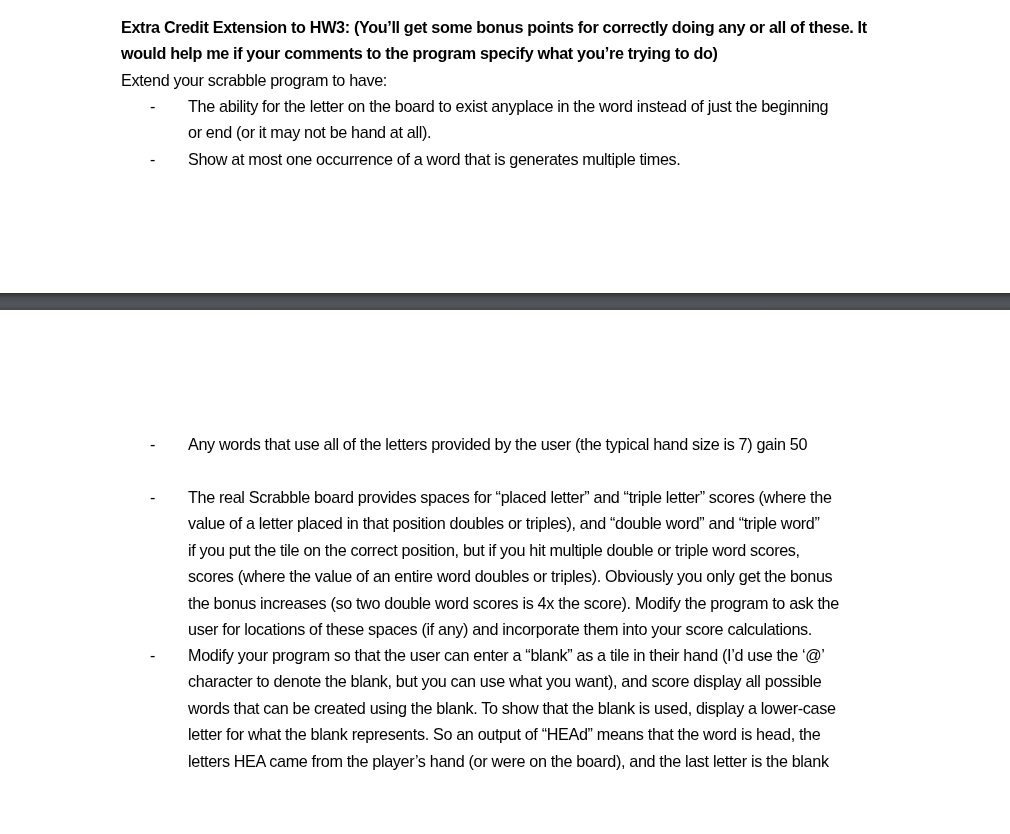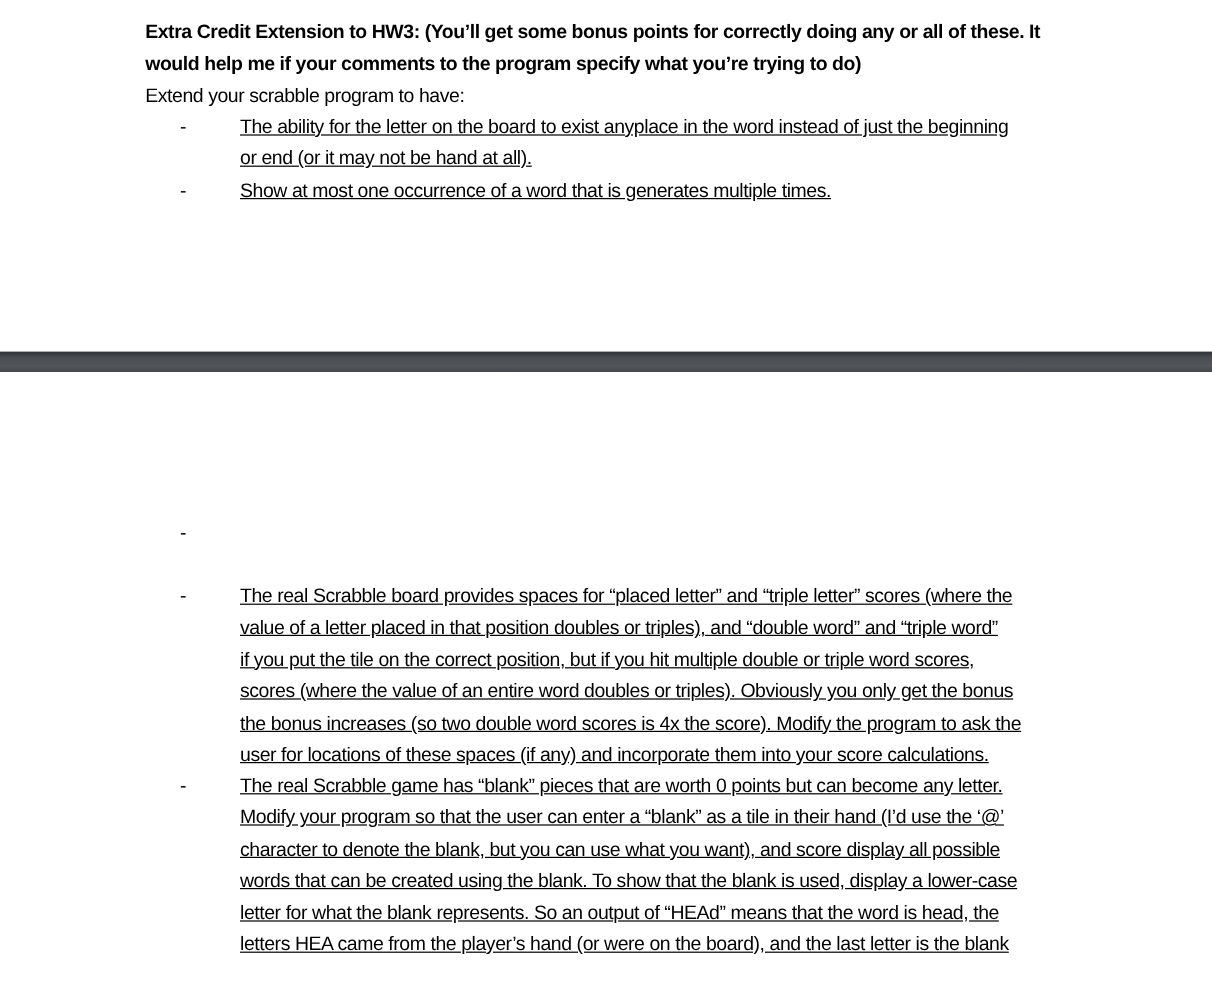--- a/index.html
+++ b/index.html
@@ -20,21 +20,21 @@
     background: linear-gradient(#2f3235 0%, #4a4e52 30%, #53575b 70%, #45484b 100%);
   }
   .text {
     font-size: 16.2px; line-height: 26.4px; letter-spacing: -0.35px;
     white-space: nowrap;
   }
   .heading { position: absolute; left: 121px; top: 14px; font-weight: bold; }
   .intro { position: absolute; left: 121px; top: 67px; }
   .bullet { position: absolute; left: 0; width: 1010px; }
   .dash { position: absolute; left: 150px; }
-  .btext { position: absolute; left: 200px; text-decoration: underline; }
+  .btext { position: absolute; left: 188px; }
 </style>
 </head>
 <body>
 
 <div class="top-shade"></div>
 
 <div class="page page1">
   <div class="heading text">
     <div>Extra Credit Extension to HW3:  (You’ll get some bonus points for correctly doing any or all of these.  It</div>
     <div>would help me if your comments to the program specify what you’re trying to do)</div>
@@ -56,39 +56,39 @@
     </div>
   </div>
 </div>
 
 <div class="divider"></div>
 
 <div class="page page2">
   <div class="bullet text" style="top:121px;">
     <span class="dash">-</span>
     <div class="btext">
+      <div>Any words that use all of the letters provided by the user (the typical hand size is 7) gain 50</div>
     </div>
   </div>
 
   <div class="bullet text" style="top:174px;">
     <span class="dash">-</span>
     <div class="btext">
       <div>The real Scrabble board provides spaces for “placed letter” and “triple letter” scores (where the</div>
       <div>value of a letter placed in that position doubles or triples), and “double word” and “triple word”</div>
       <div>if you put the tile on the correct position, but if you hit multiple double or triple word scores,</div>
       <div>scores (where the value of an entire word doubles or triples).  Obviously you only get the bonus</div>
       <div>the bonus increases (so two double word scores is 4x the score).  Modify the program to ask the</div>
       <div>user for locations of these spaces (if any) and incorporate them into your score calculations.</div>
     </div>
   </div>
 
   <div class="bullet text" style="top:332px;">
     <span class="dash">-</span>
     <div class="btext">
-      <div>The real Scrabble game has “blank” pieces that are worth 0 points but can become any letter.</div>
       <div>Modify your program so that the user can enter a “blank” as a tile in their hand (I’d use the ‘@’</div>
       <div>character to denote the blank, but you can use what you want), and score display all possible</div>
       <div>words that can be created using the blank.  To show that the blank is used, display a lower-case</div>
       <div>letter for what the blank represents.  So an output of “HEAd” means that the word is head, the</div>
       <div>letters HEA came from the player’s hand (or were on the board), and the last letter is the blank</div>
     </div>
   </div>
 </div>
 
 </body></html>

